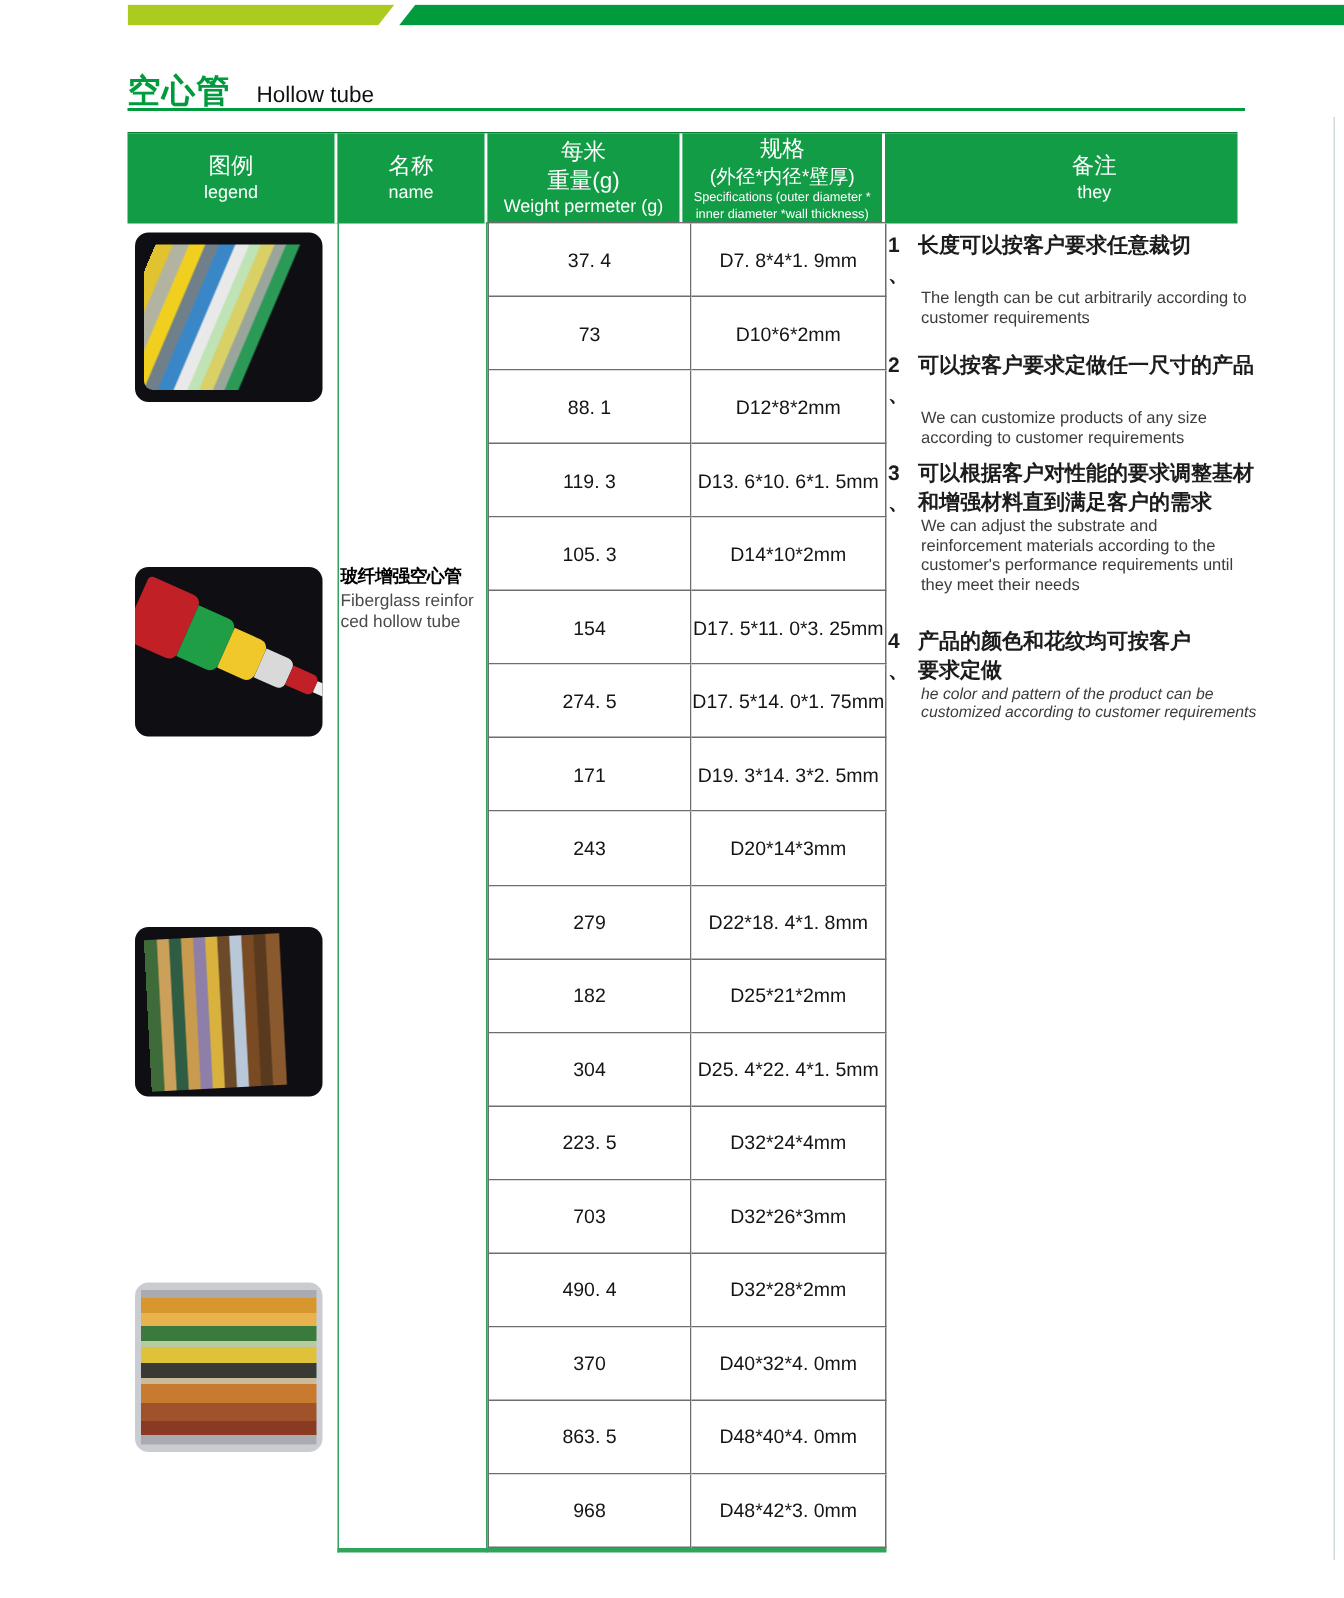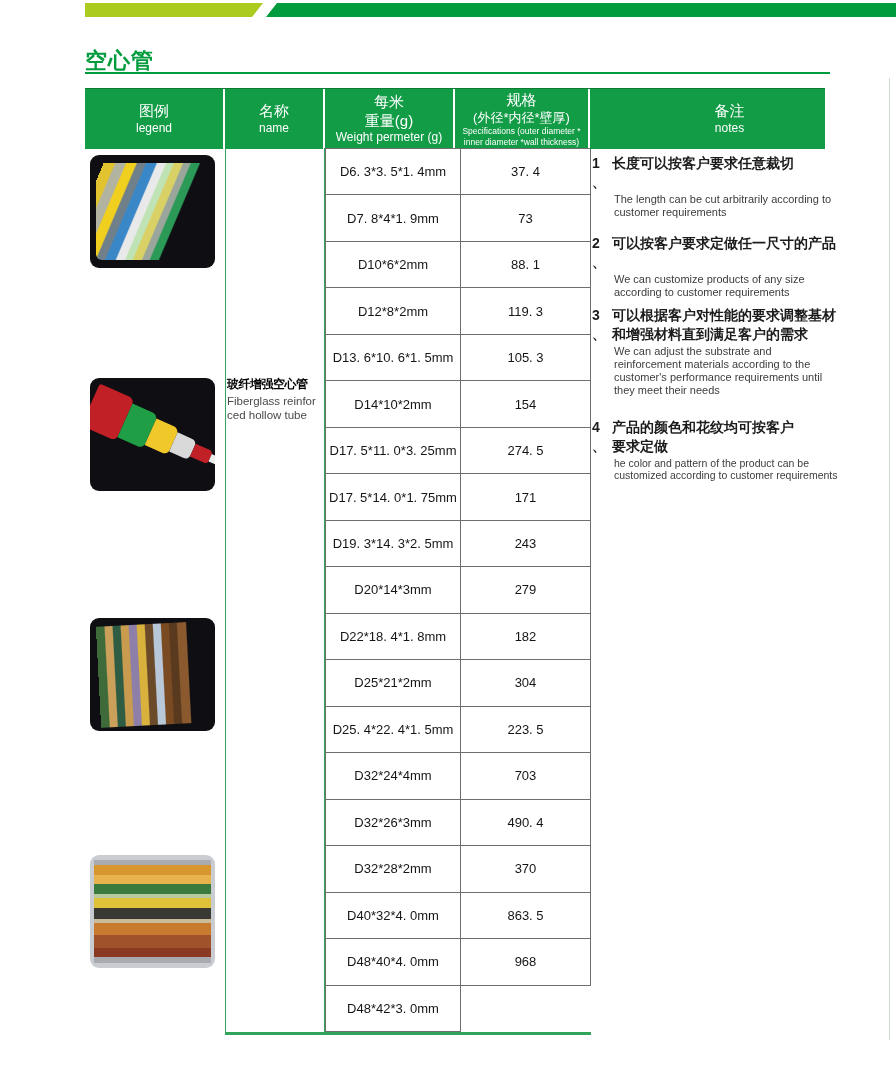--- a/index.html
+++ b/index.html
@@ -6,21 +6,21 @@
   .page{
     position:relative;width:896px;height:1065px;background:#ffffff;overflow:hidden;
     font-family:"Liberation Sans","DejaVu Sans",sans-serif;color:#1a1a1a;
   }
   
   .banner-light{position:absolute;left:85px;top:3px;width:178px;height:14px;background:#abcc1f;
     clip-path:polygon(0 0,100% 0,calc(100% - 11px) 100%,0 100%);}
   .banner-dark{position:absolute;left:266px;top:3px;width:630px;height:14px;background:#009b3c;
     clip-path:polygon(11px 0,100% 0,100% 100%,0 100%);}
   
-  .title-wrap{position:absolute;left:85px;top:46px;display:flex;align-items:baseline;gap:17px;flex-direction:column;}
+  .title-wrap{position:absolute;left:85px;top:46px;display:flex;align-items:baseline;gap:17px;}
   .title-zh{font-size:22px;font-weight:bold;color:#009b3c;letter-spacing:1px;}
   .title-en{font-size:15px;color:#111;}
   .title-rule{position:absolute;left:85px;top:72px;width:745px;height:2px;background:#009b3c;}
   .right-faint-line{position:absolute;left:889px;top:78px;width:1px;height:962px;background:#cfdccf;}
 
   
   .thead{position:absolute;left:85px;top:88px;width:740px;height:60px;display:flex;border-top:1px solid #0b7a33;}
   .th{box-sizing:border-box;background:#129c46;color:#ffffff;display:flex;flex-direction:column;
       align-items:center;justify-content:center;text-align:center;border-right:2px solid #ffffff;line-height:1.25;}
   .th:last-child{border-right:none;padding-left:44px;}
@@ -66,21 +66,21 @@
   .bottom-green{position:absolute;left:140px;top:884px;width:366px;height:3px;background:#2fa45a;}
 
   
   .notes-col{position:absolute;left:507px;top:0;width:300px;height:887px;}
   .note{position:absolute;left:0;width:246px;}
   .n-1{top:6px;} .n-2{top:86px;} .n-3{top:158px;} .n-4{top:270px;}
   .note-zh{font-size:14px;font-weight:600;color:#1c1c1c;line-height:1.35;display:flex;}
   .note-num{flex:0 0 20px;}
   .note-zh-lines{white-space:nowrap;}
   .note-en{font-size:11px;color:#3c3c3c;line-height:1.18;margin:1px 15px 0 22px;width:218px;}
-  .n-4 .note-en{width:224px;font-size:10.5px;}
+  .n-4 .note-en{width:224px;font-size:10.5px;font-style:italic;}
 </style>
 </head>
 <body>
 
 <div class="page">
 
   <div class="banner-light"></div>
   <div class="banner-dark"></div>
 
   <div class="title-wrap">
@@ -105,21 +105,21 @@
       <span class="en">Weight permeter (g)</span>
     </div>
     <div class="th th-spec">
       <span class="zh">规格</span>
       <span class="zh2">(外径*内径*壁厚)</span>
       <span class="en-small">Specifications (outer diameter *</span>
       <span class="en-small">inner diameter *wall thickness)</span>
     </div>
     <div class="th th-notes">
       <span class="zh">备注</span>
-      <span class="en">notes</span>
+      <span class="en">they</span>
     </div>
   </div>
 
   <div class="tbody">
 
     <div class="legend-img img-dark li-1">
       <div class="tubes-diag"></div>
     </div>
     <div class="legend-img img-dark li-2">
       <div class="tele-wrap">
@@ -142,21 +142,20 @@
       <div class="name-block">
         <div class="name-zh">玻纤增强空心管</div>
         <div class="name-en">
           <span>Fiberglass reinfor</span><br>
           <span>ced hollow tube</span>
         </div>
       </div>
     </div>
 
     <div class="grid">
-      <div class="cell">D6. 3*3. 5*1. 4mm</div>
       <div class="cell">37. 4</div>
       <div class="cell">D7. 8*4*1. 9mm</div>
       <div class="cell">73</div>
       <div class="cell">D10*6*2mm</div>
       <div class="cell">88. 1</div>
       <div class="cell">D12*8*2mm</div>
       <div class="cell">119. 3</div>
       <div class="cell">D13. 6*10. 6*1. 5mm</div>
       <div class="cell">105. 3</div>
       <div class="cell">D14*10*2mm</div>

